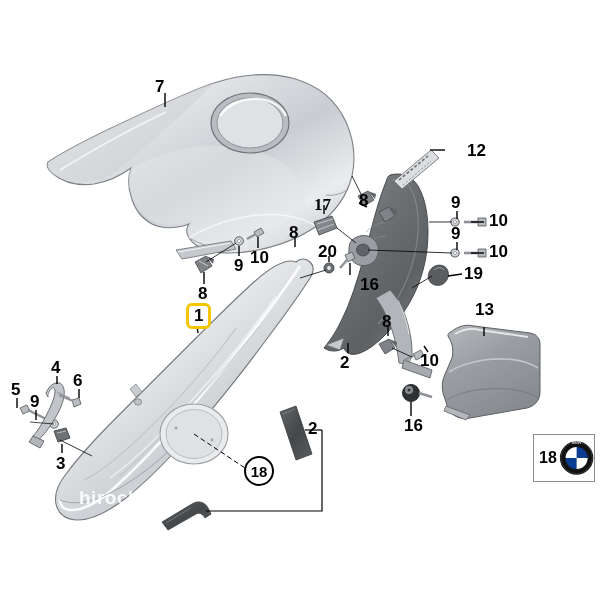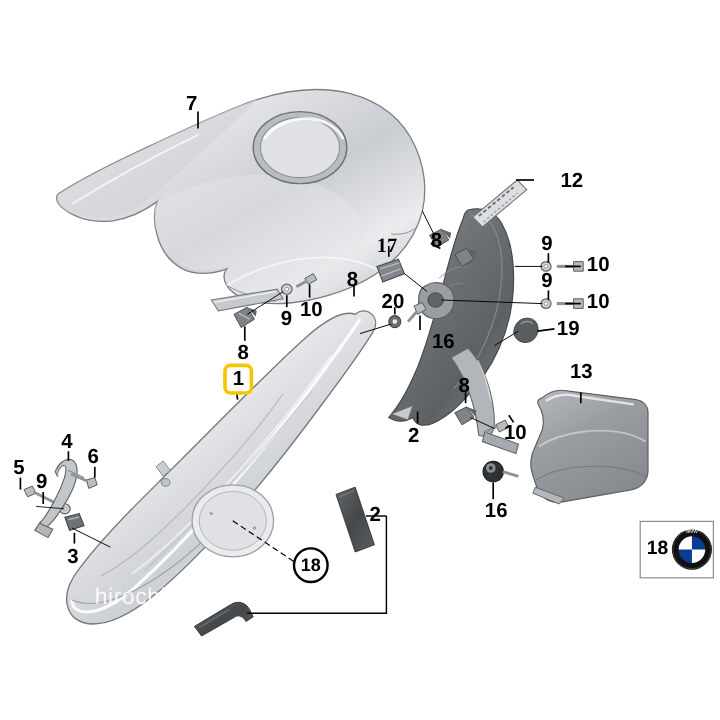--- a/index.html
+++ b/index.html
@@ -72,20 +72,21 @@
   }
   #watermark {
     position: absolute;
     left: 79px;
     top: 487px;
     font-family: "Liberation Sans", sans-serif;
     font-size: 19px;
     color: rgba(255,255,255,0.88);
     letter-spacing: 0.5px;
     user-select: none;
+    font-weight: bold;
   }
 </style>
 </head>
 <body>
 
 <div id="diagram-root">
 
   <svg id="parts-svg" viewBox="0 0 600 600">
     <defs>
       <linearGradient id="gLight" x1="0" y1="0" x2="1" y2="1">

